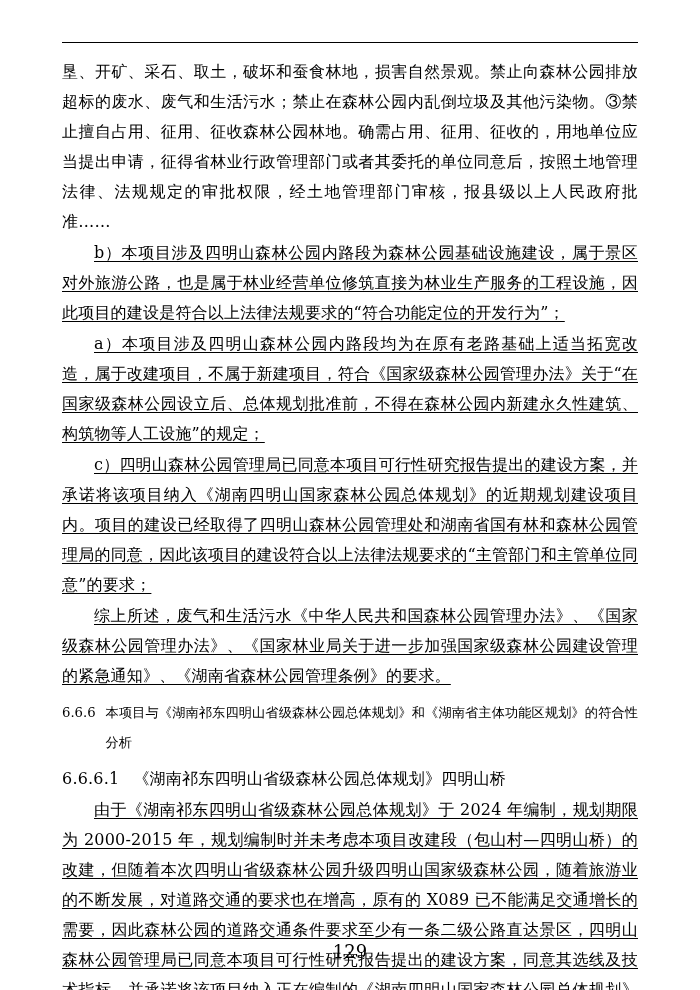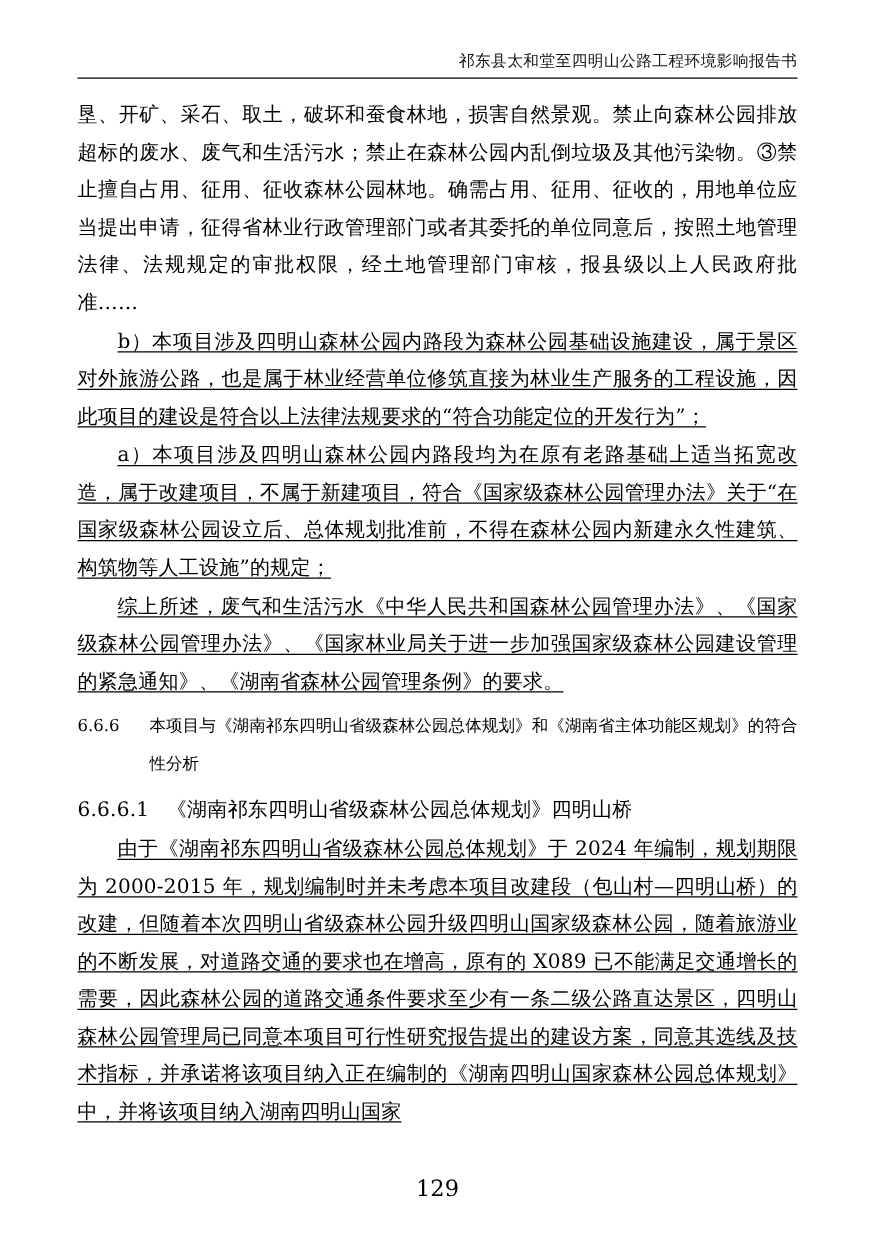--- a/index.html
+++ b/index.html
@@ -48,21 +48,21 @@
   }
   .indent {
     text-indent: 2em;
   }
   .u {
     text-decoration: underline;
     text-underline-offset: 3px;
   }
   .sec-head {
     display: flex;
-    gap: 14px;
+    gap: 0;
     align-items: flex-start;
     margin: 0;
   }
   .sec-num {
     flex: 0 0 auto;
     font-size: 13.2px;
     line-height: 30px;
     white-space: nowrap;
     padding-right: 10px;
   }
@@ -92,32 +92,32 @@
     font-family: "DejaVu Serif", "Liberation Serif", serif;
     color: #000;
   }
   .gap-sm { height: 6px; }
 </style>
 </head>
 <body>
 
 <div class="page">
 
-  <div class="header">祁东县太和堂至四明山公路工程环境影响报告书</div>
   <hr class="header-rule">
 
   <div class="body-text">
 
     <p>垦、开矿、采石、取土，破坏和蚕食林地，损害自然景观。禁止向森林公园排放超标的废水、废气和生活污水；禁止在森林公园内乱倒垃圾及其他污染物。③禁止擅自占用、征用、征收森林公园林地。确需占用、征用、征收的，用地单位应当提出申请，征得省林业行政管理部门或者其委托的单位同意后，按照土地管理法律、法规规定的审批权限，经土地管理部门审核，报县级以上人民政府批准……</p>
 
 
     <p class="indent u">b）本项目涉及四明山森林公园内路段为森林公园基础设施建设，属于景区对外旅游公路，也是属于林业经营单位修筑直接为林业生产服务的工程设施，因此项目的建设是符合以上法律法规要求的“符合功能定位的开发行为”；</p>
 
     <p class="indent u">a）本项目涉及四明山森林公园内路段均为在原有老路基础上适当拓宽改造，属于改建项目，不属于新建项目，符合《国家级森林公园管理办法》关于“在国家级森林公园设立后、总体规划批准前，不得在森林公园内新建永久性建筑、构筑物等人工设施”的规定；</p>
 
+    <p class="indent u">c）四明山森林公园管理局已同意本项目可行性研究报告提出的建设方案，并承诺将该项目纳入《湖南四明山国家森林公园总体规划》的近期规划建设项目内。项目的建设已经取得了四明山森林公园管理处和湖南省国有林和森林公园管理局的同意，因此该项目的建设符合以上法律法规要求的“主管部门和主管单位同意”的要求；</p>
 
     <p class="indent u">综上所述，废气和生活污水《中华人民共和国森林公园管理办法》、《国家级森林公园管理办法》、《国家林业局关于进一步加强国家级森林公园建设管理的紧急通知》、《湖南省森林公园管理条例》的要求。</p>
 
     <div class="gap-sm"></div>
 
     <div class="sec-head">
       <span class="sec-num">6.6.6</span>
       <span class="sec-title">本项目与《湖南祁东四明山省级森林公园总体规划》和《湖南省主体功能区规划》的符合性分析</span>
     </div>
 

